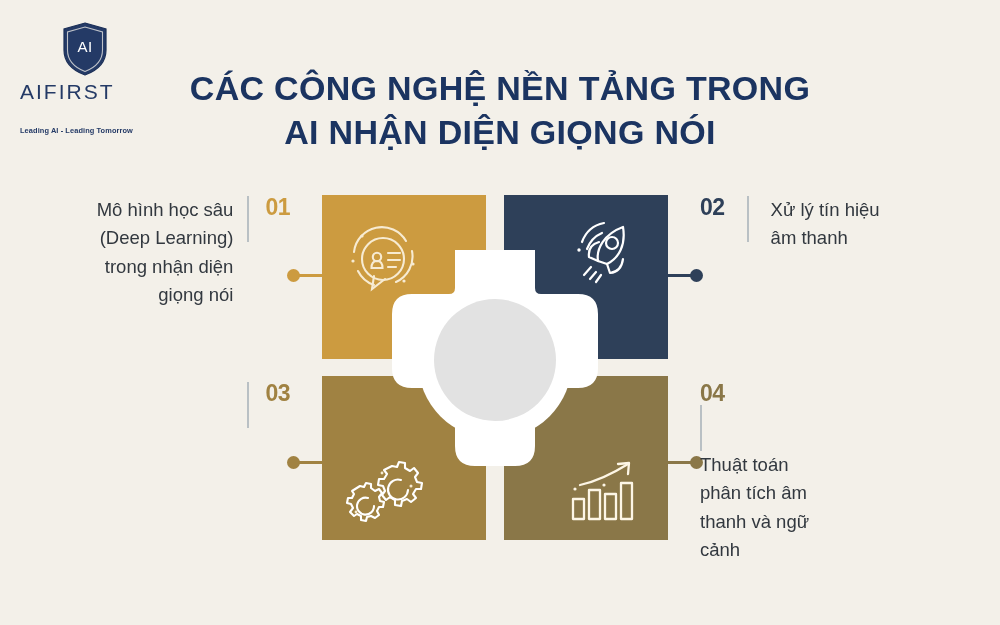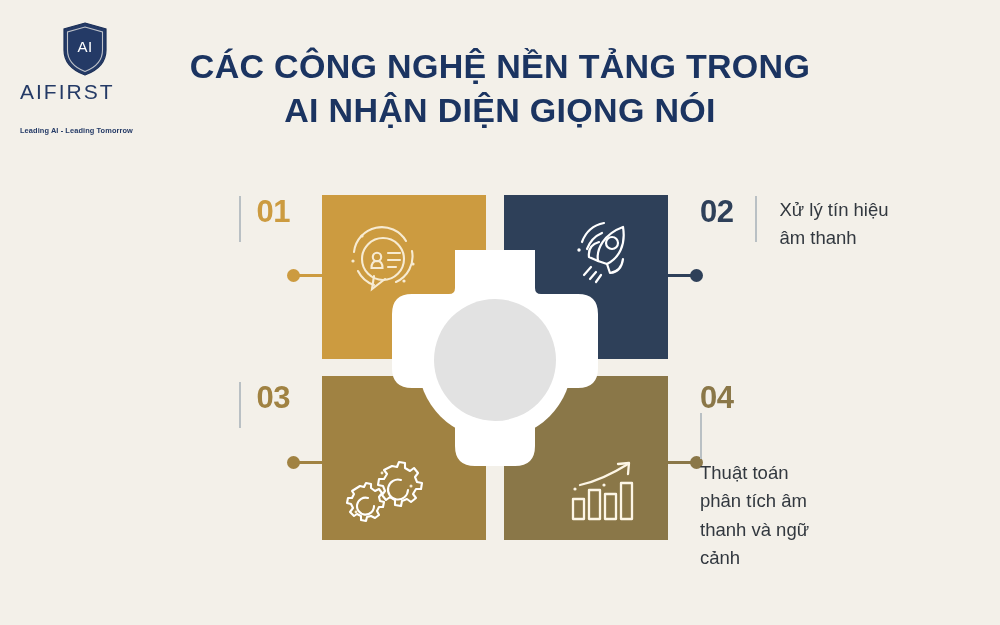--- a/index.html
+++ b/index.html
@@ -19,21 +19,21 @@
     color:#243A66; margin-top:5px; line-height:1;
     font-family:"Liberation Sans", sans-serif;
   }
   .logo-tagline {
     font-size:7.4px; font-weight:bold; letter-spacing:0.1px;
     color:#243A66; margin-top:24px;
   }
 
   
   .title {
-    position:absolute; left:160px; top:44px; width:680px;
+    position:absolute; left:160px; top:66px; width:680px;
     text-align:center;
     color:#1B3461;
     font-weight:bold;
     font-size:34px;
     line-height:1.30;
     letter-spacing:0.3px;
   }
   .title span { display:block; }
 
   
@@ -68,21 +68,21 @@
   .c4 { left:665px; top:461px; width:34px; background:#8A7748; }
   .c4 .dot { right:-4px; background:#8A7748; }
 
   
   .item { position:absolute; display:flex; align-items:flex-start; }
   .item-text {
     font-size:18.5px; line-height:1.53; color:#32383F;
     white-space:pre-line;
   }
   .item-num {
-    font-size:31px; font-weight:bold; line-height:1;
+    font-size:23px; font-weight:bold; line-height:1;
     letter-spacing:-0.5px;
   }
   .divider { width:2px; background:#B9C0C4; }
 
   .left  { text-align:right; }
   .left .item-num { margin-left:16px; }
   .left .divider  { margin-left:14px; }
 
   .right { text-align:left; }
   .right .item-num { margin-right:14px; }
@@ -216,20 +216,24 @@
   <span class="dot"></span>
 </div>
 <div class="conn c3">
   <span class="dot"></span>
 </div>
 <div class="conn c4">
   <span class="dot"></span>
 </div>
 
 <div class="item i1 left">
+  <div class="item-text">Mô hình học sâu
+(Deep Learning)
+trong nhận diện
+giọng nói</div>
   <div class="divider"></div>
   <div class="item-num">01</div>
 </div>
 
 <div class="item i2 right">
   <div class="item-num">02</div>
   <div class="divider"></div>
   <div class="item-text">Xử lý tín hiệu
 âm thanh</div>
 </div>

